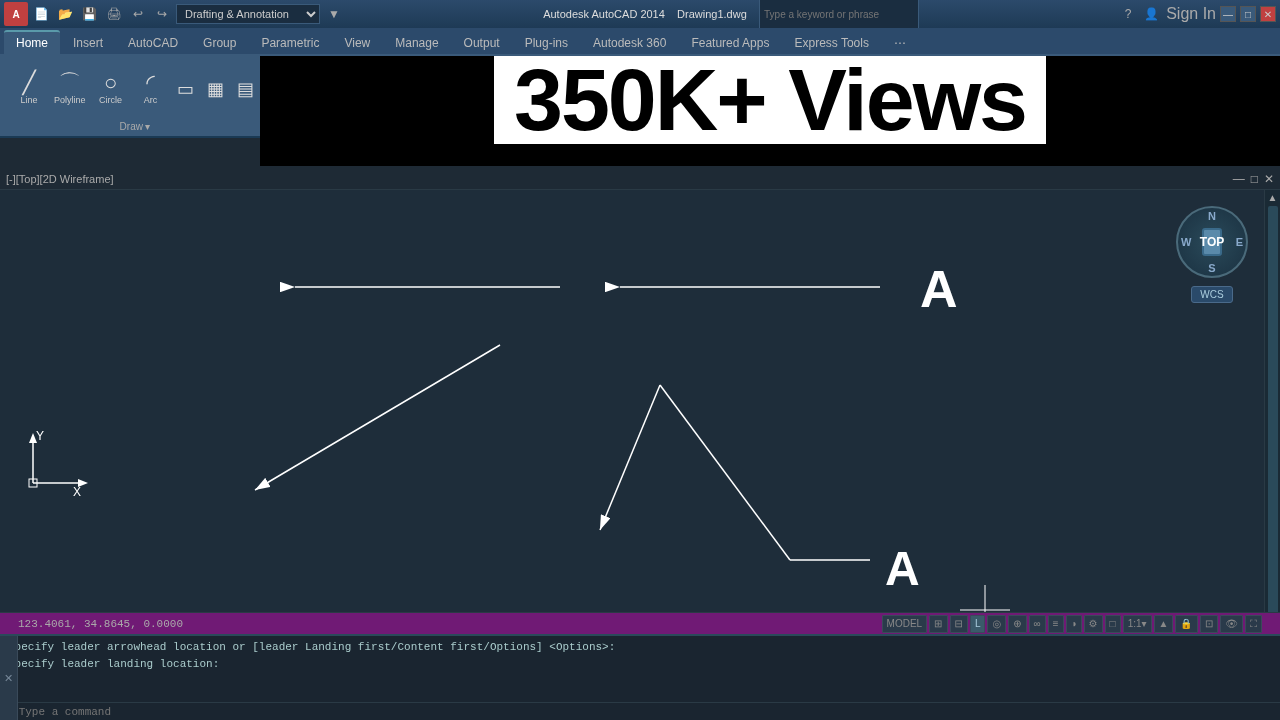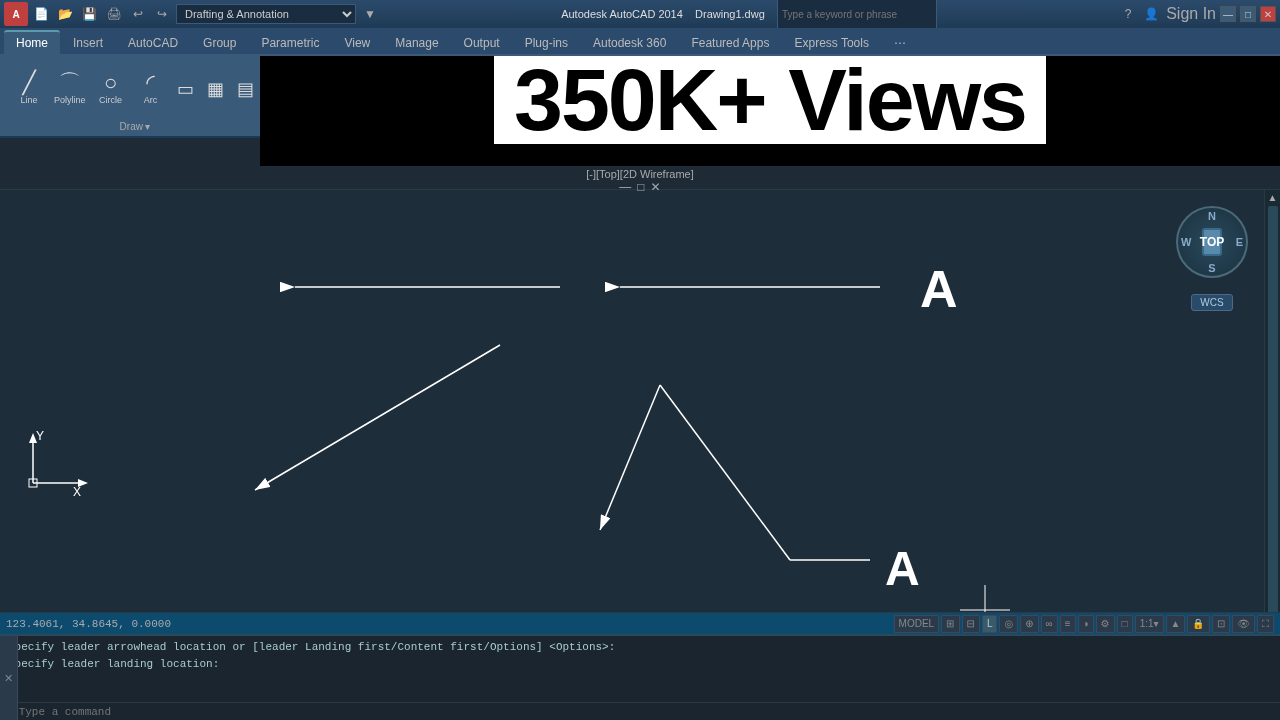--- a/index.html
+++ b/index.html
@@ -23,21 +23,21 @@
     .title-btn.close { background: #c04040; }
     .autocad-logo { width: 24px; height: 24px; background: #c04040; border-radius: 2px; display: flex; align-items: center; justify-content: center; color: white; font-weight: bold; font-size: 10px; }
     .qa-btn { width: 20px; height: 20px; display: flex; align-items: center; justify-content: center; cursor: pointer; color: #aaa; font-size: 12px; border-radius: 2px; }
     .workspace-combo {
       background: #1a2d40;
       border: 1px solid #3a5a7a;
       color: #ccc;
       font-size: 11px;
       padding: 2px 4px;
       height: 20px;
-      width: 180px;
+      width: 144px;
     }
 
     
     #ribbon {
       height: 110px;
       background: #3a5a7a;
       border-bottom: 2px solid #1a3a55;
       display: flex;
       flex-direction: column;
     }
@@ -142,21 +142,20 @@
 
     
     #viewport-header {
       height: 22px;
       background: #1e2a35;
       display: flex;
       align-items: center;
       padding: 0 6px;
       border-bottom: 1px solid #2a3a45;
       justify-content: space-between;
-      flex-direction: column;
     }
 
     
     #viewport {
       position: absolute;
       top: 190px;
       left: 0;
       right: 0;
       bottom: 88px;
       background: #1e2d3a;
@@ -212,21 +211,21 @@
       border-radius: 3px;
       display: flex;
       align-items: center;
       justify-content: center;
       font-size: 12px;
       font-weight: bold;
       color: white;
       cursor: pointer;
     }
     #wcs-label {
-      margin-top: 16px;
+      margin-top: 8px;
       background: #2a4a6a;
       border: 1px solid #4a6a8a;
       border-radius: 3px;
       padding: 2px 8px;
       font-size: 10px;
       color: #aaccdd;
       cursor: pointer;
     }
 
     
@@ -632,21 +631,21 @@
       <div style="color:#aacccc;font-size:11px;font-family:'Courier New',monospace;line-height:1.5;">Specify leader landing location:</div>
     </div>
     <div id="command-input-line" style="display:flex;align-items:center;padding:2px 8px;gap:4px;border-top:1px solid #2a3a45;">
       <span style="color:#88aa88;font-size:11px;font-family:'Courier New',monospace;">⊳</span>
       <input type="text" id="command-input" style="flex: 1 1 0%; background: transparent; border: none; color: rgb(170, 204, 170); font-size: 11px; font-family: &quot;Courier New&quot;, monospace; outline: none;" placeholder="Type a command">
     </div>
   </div>
 
 </div>
 
-<div style="position:absolute;bottom:86px;left:0;right:0;height:22px;background:#0c4a6e;border-top:1px solid #2a3a45;display:flex;align-items:center;padding:0 6px;gap:8px;z-index:3;">
+<div style="position:absolute;bottom:86px;left:0;right:0;height:22px;background:#701a75;border-top:1px solid #2a3a45;display:flex;align-items:center;padding:0 18px;gap:8px;z-index:3;">
   <span style="color:#aaa;font-size:11px;font-family:'Courier New',monospace;min-width:160px;">123.4061, 34.8645, 0.0000</span>
   <div style="display:flex;gap:2px;margin-left:auto;">
     <div class="status-btn">MODEL</div>
     <div class="status-btn">⊞</div>
     <div class="status-btn">⊟</div>
     <div class="status-btn active">L</div>
     <div class="status-btn">◎</div>
     <div class="status-btn">⊕</div>
     <div class="status-btn">∞</div>
     <div class="status-btn">≡</div>

